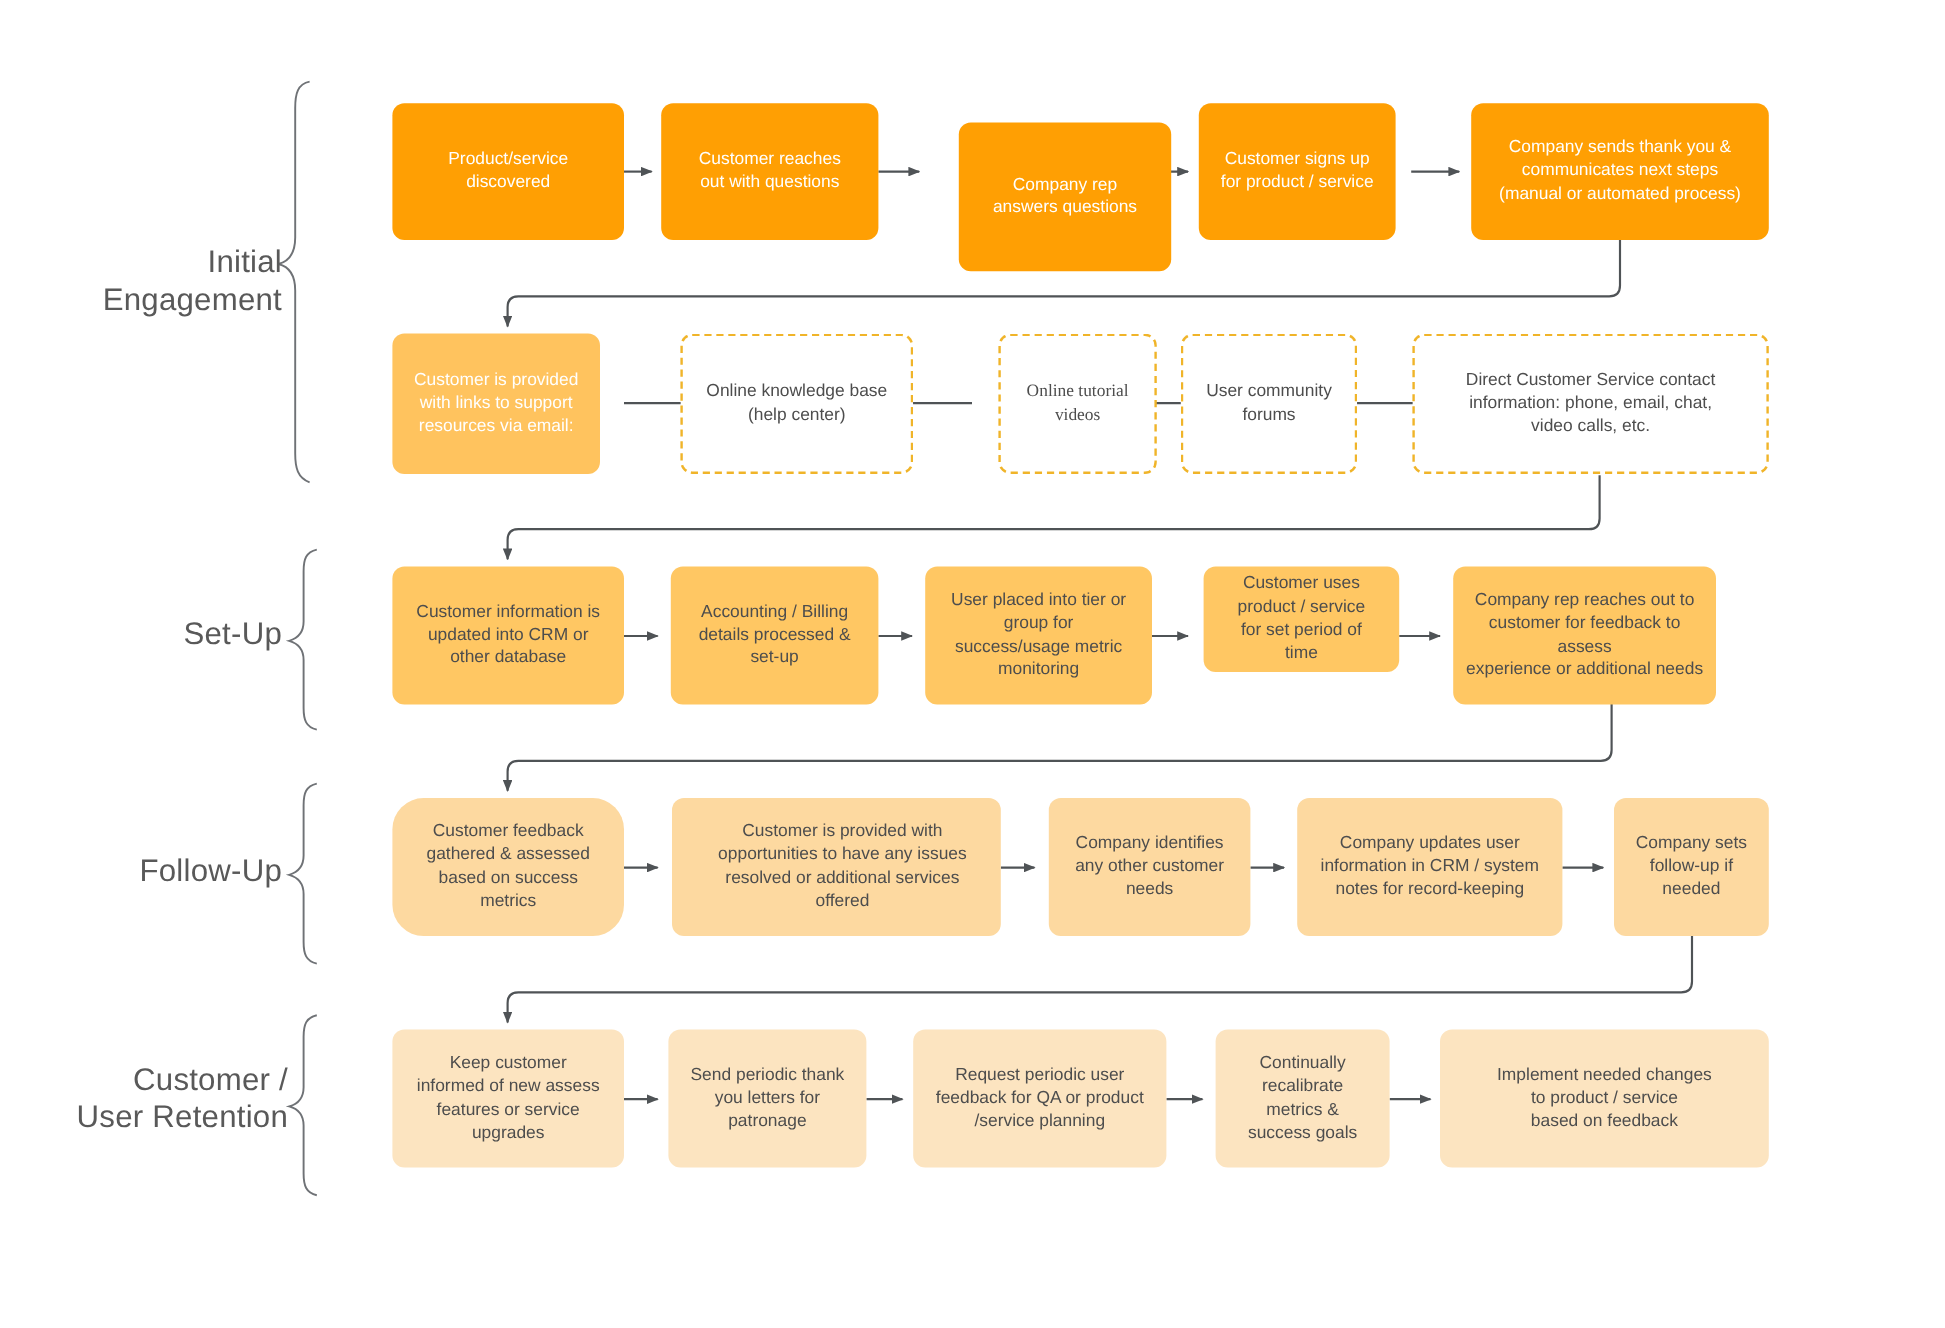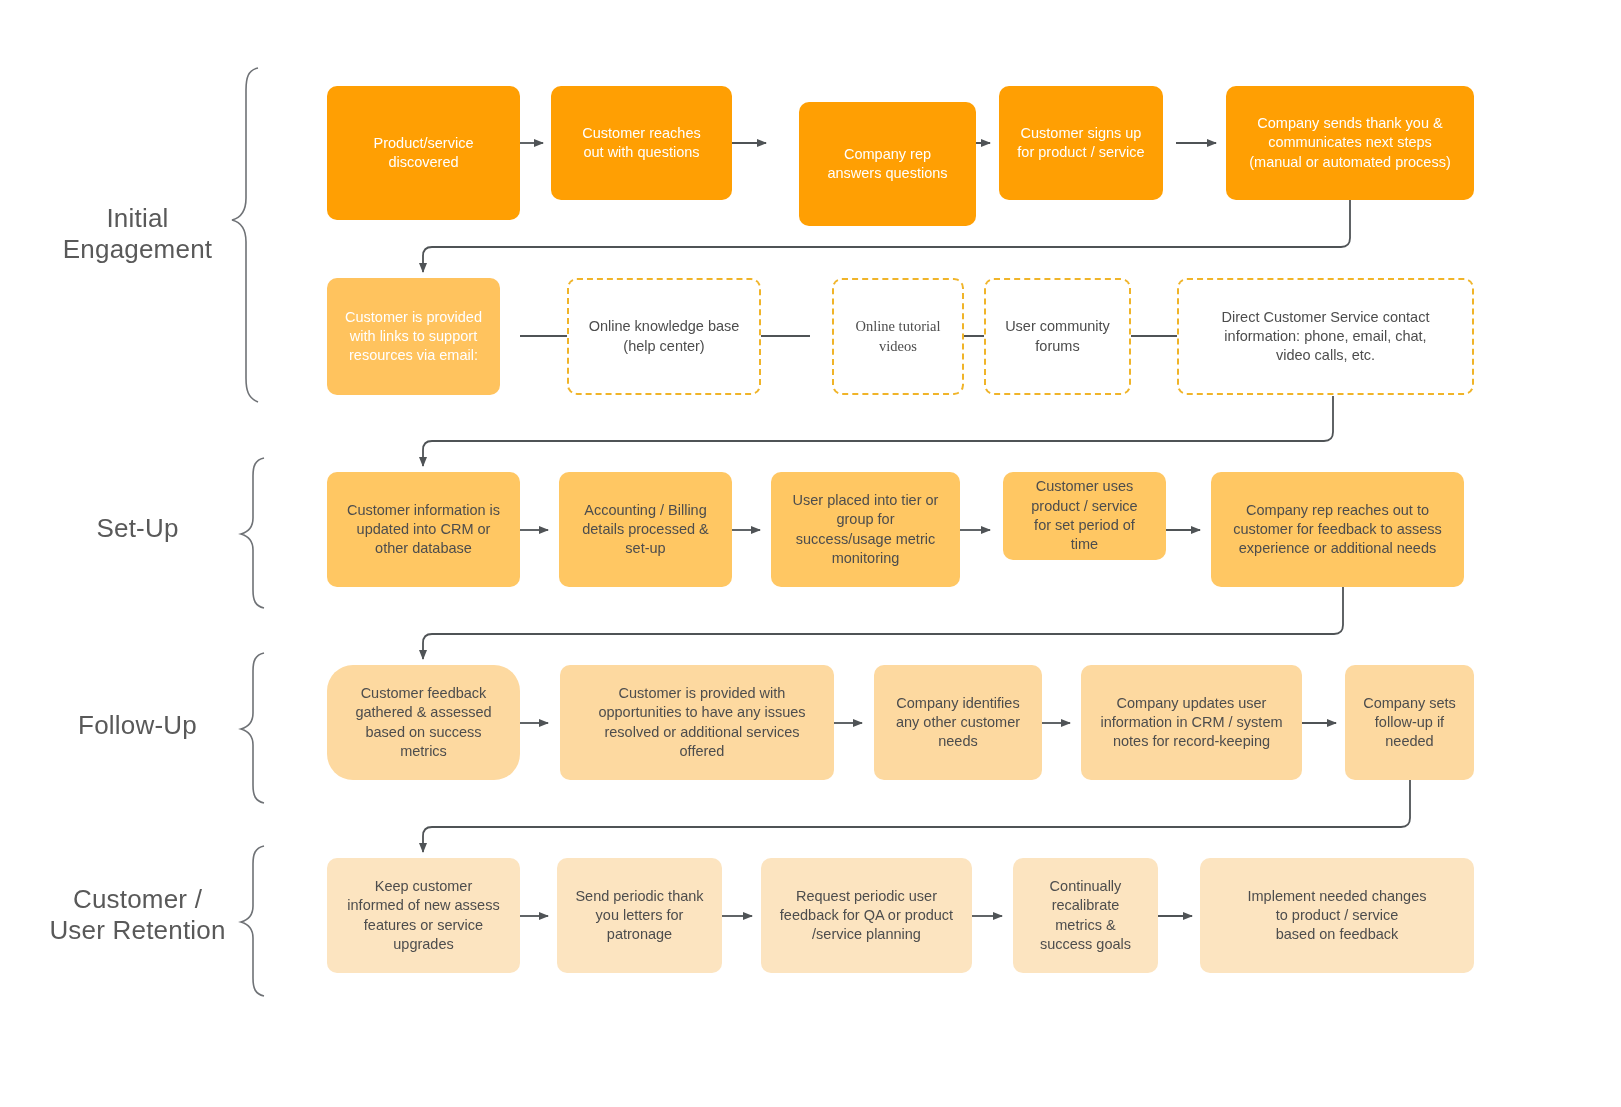--- a/index.html
+++ b/index.html
@@ -17,21 +17,21 @@
   
   #wires{
     position:absolute;
     left:0;top:0;
     width:1621px;height:1107px;
     pointer-events:none;
   }
   
   .phase-label{
     position:absolute;
-    text-align:center;
+    text-align:right;
     color:#595959;
     font-size:26px;
     line-height:1.18;
     letter-spacing:.2px;
     white-space:pre-line;
   }
   
   .node{
     position:absolute;
     box-sizing:border-box;
@@ -116,21 +116,21 @@
     </g>
   </svg>
 
   <div class="phase-label" style="left:40px;top:203px;width:195px;">Initial
 Engagement</div>
   <div class="phase-label" style="left:40px;top:513px;width:195px;">Set-Up</div>
   <div class="phase-label" style="left:40px;top:710px;width:195px;">Follow-Up</div>
   <div class="phase-label" style="left:35px;top:884px;width:205px;">Customer /
 User Retention</div>
 
-  <div class="node r1" style="left:327px;top:86px;width:193px;height:134px;">Product/service
+  <div class="node r1" style="left:327px;top:86px;width:193px;height:114px;">Product/service
 discovered</div>
   <div class="node r1" style="left:551px;top:86px;width:181px;height:114px;">Customer reaches
 out with questions</div>
   <div class="node r1" style="left:775px;top:102px;width:177px;height:124px;margin-left:24px;">Company rep
 answers questions</div>
   <div class="node r1" style="left:999px;top:86px;width:164px;height:114px;">Customer signs up
 for product / service</div>
   <div class="node r1" style="left:1226px;top:86px;width:248px;height:114px;">Company sends thank you &amp;
 communicates next steps
 (manual or automated process)</div>
@@ -155,21 +155,21 @@
 details processed &amp;
 set-up</div>
   <div class="node r3" style="left:771px;top:472px;width:189px;height:115px;">User placed into tier or
 group for
 success/usage metric
 monitoring</div>
   <div class="node r3" style="left:1003px;top:472px;width:163px;height:88px;">Customer uses
 product / service
 for set period of
 time</div>
-  <div class="node r3" style="left:1211px;top:472px;width:253px;height:115px;">Company rep reaches out to
+  <div class="node r3" style="left:1211px;top:472px;width:219px;height:115px;">Company rep reaches out to
 customer for feedback to assess
 experience or additional needs</div>
 
   <div class="node r4" style="left:327px;top:665px;width:193px;height:115px;border-radius:26px;">Customer feedback
 gathered &amp; assessed
 based on success
 metrics</div>
   <div class="node r4" style="left:560px;top:665px;width:274px;height:115px;padding-left:20px;">Customer is provided with
 opportunities to have any issues
 resolved or additional services

